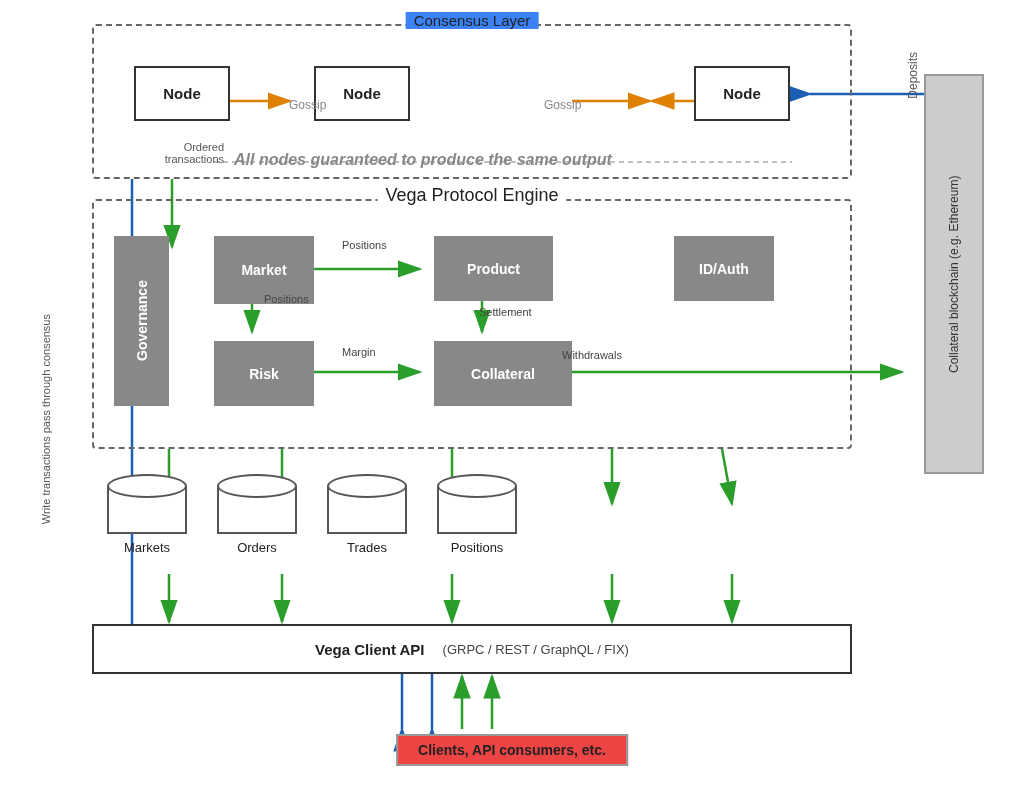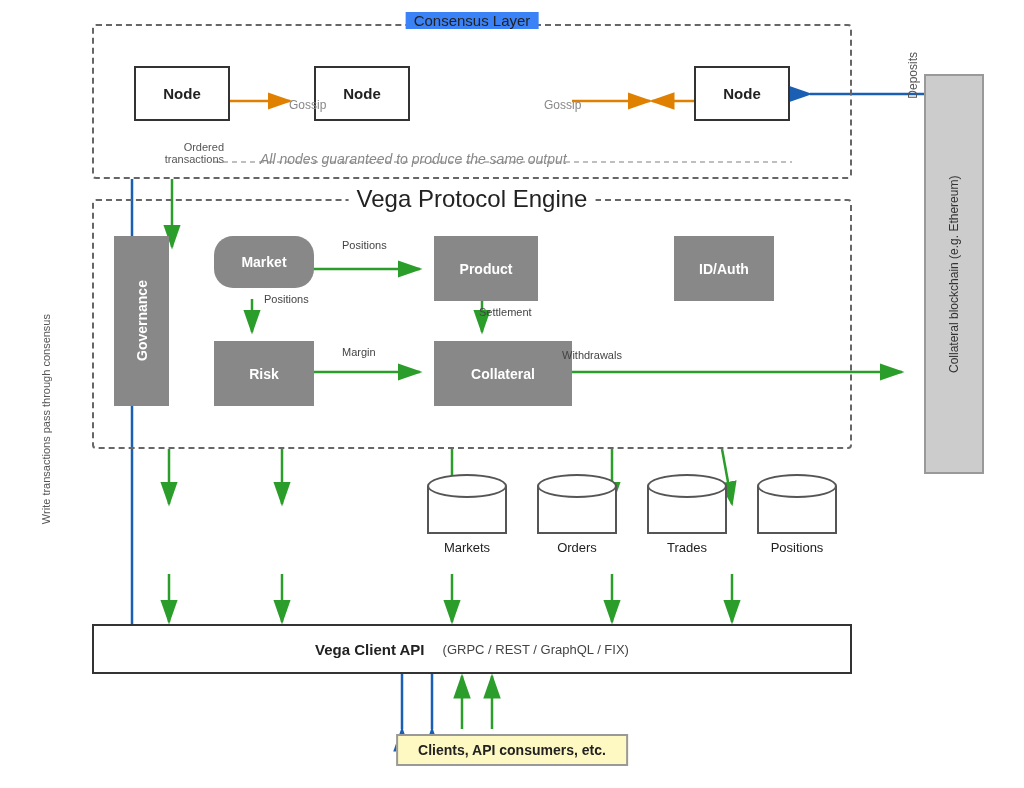--- a/index.html
+++ b/index.html
@@ -73,44 +73,45 @@
       font-size: 11px;
       color: #555;
       text-align: right;
       width: 80px;
     }
 
     
     .all-nodes-text {
       position: absolute;
       top: 125px;
-      left: 166px;
-      font-size: 14px;
+      left: 140px;
+      font-size: 16px;
       color: #888;
       font-style: italic;
+      font-weight: bold;
     }
 
     
     .protocol-engine {
       position: absolute;
       top: 185px;
       left: 60px;
       width: 760px;
       height: 250px;
       border: 2px dashed #666;
       border-radius: 4px;
     }
     .protocol-label {
       position: absolute;
       top: -16px;
       left: 50%;
       transform: translateX(-50%);
       background: #fff;
       padding: 0 8px;
-      font-size: 24px;
+      font-size: 18px;
       color: #222;
     }
 
     
     .engine-box {
       position: absolute;
       background: #888;
       color: #fff;
       display: flex;
       align-items: center;
@@ -124,27 +125,26 @@
       left: 20px;
       width: 55px;
       height: 170px;
       writing-mode: vertical-rl;
       transform: rotate(180deg);
     }
     .market-box {
       top: 35px;
       left: 120px;
       width: 100px;
-      height: 52px;
-      border-radius: 19px;
+      height: 68px;
     }
     .product-box {
       top: 35px;
       left: 340px;
-      width: 104px;
+      width: 119px;
       height: 65px;
     }
     .idauth-box {
       top: 35px;
       left: 580px;
       width: 100px;
       height: 65px;
     }
     .risk-box {
       top: 140px;
@@ -185,21 +185,21 @@
       text-align: center;
     }
 
     
     .db-section {
       position: absolute;
       top: 460px;
       left: 60px;
       width: 760px;
       display: flex;
-      justify-content: flex-end;
+      justify-content: flex-start;
       align-items: flex-start;
     }
     .db-item {
       display: flex;
       flex-direction: column;
       align-items: center;
       width: 110px;
     }
     .db-cylinder {
       width: 80px;
@@ -257,21 +257,21 @@
       color: #444;
       margin-left: 18px;
     }
 
     
     .clients-box {
       position: absolute;
       top: 720px;
       left: 50%;
       transform: translateX(-50%);
-      background: #fef9c3;
+      background: #ef4444;
       border: 2px solid #999;
       padding: 6px 20px;
       font-size: 14px;
       font-weight: bold;
       color: #222;
       text-align: center;
     }
 
     
     .write-tx-label {

